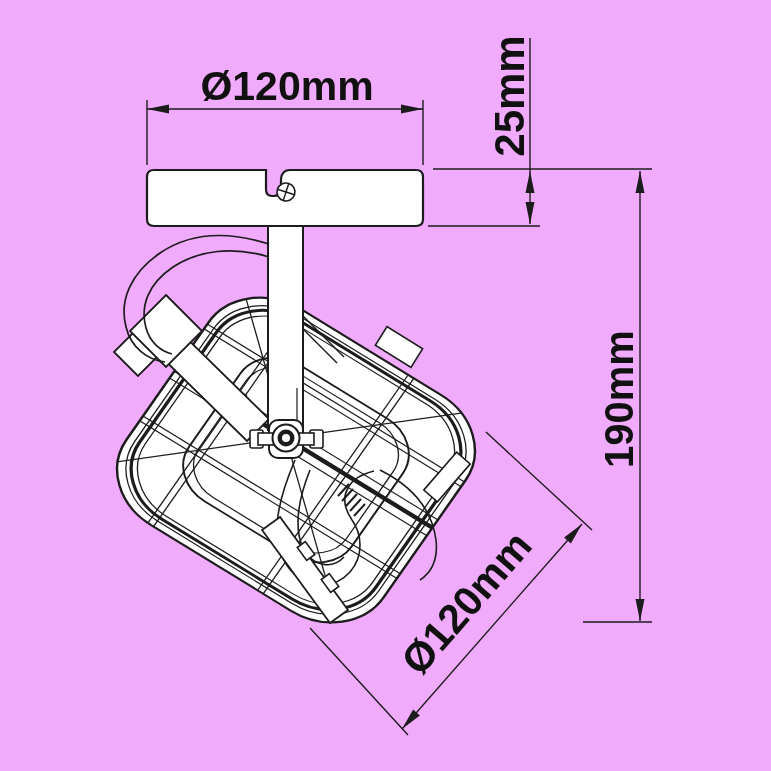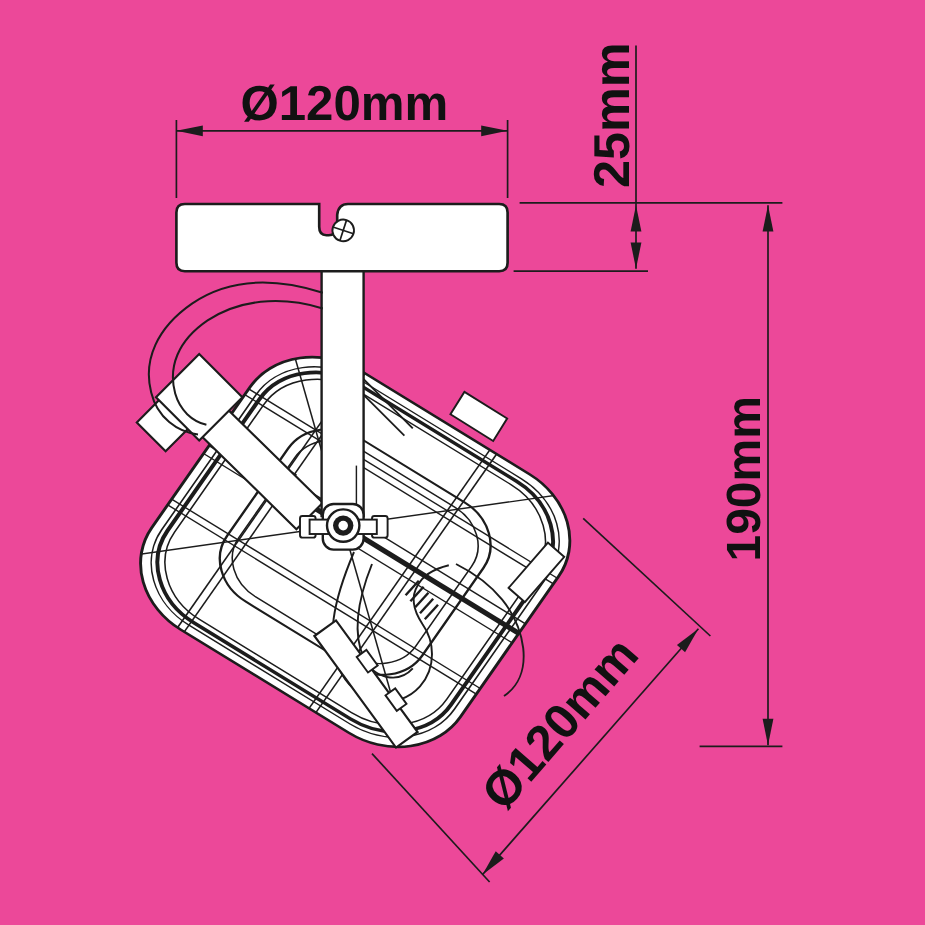--- a/index.html
+++ b/index.html
@@ -1,16 +1,16 @@
 <!DOCTYPE html>
 <html><head>
 <meta charset="utf-8">
 <style>
   html,body{margin:0;padding:0;background:#ffffff;}
-  .canvas{position:relative;width:771px;height:771px;background:#ec4899;overflow:hidden;}
+  .canvas{position:relative;width:771px;height:771px;background:#f0abfc;overflow:hidden;}
   svg{display:block;}
   text{font-family:"Liberation Sans","DejaVu Sans",sans-serif;font-weight:bold;fill:#111111;}
 </style>
 </head>
 <body>
 
 <div class="canvas">
 <svg width="771" height="771" viewBox="0 0 771 771">
   <defs>
     <clipPath id="faceclip">

